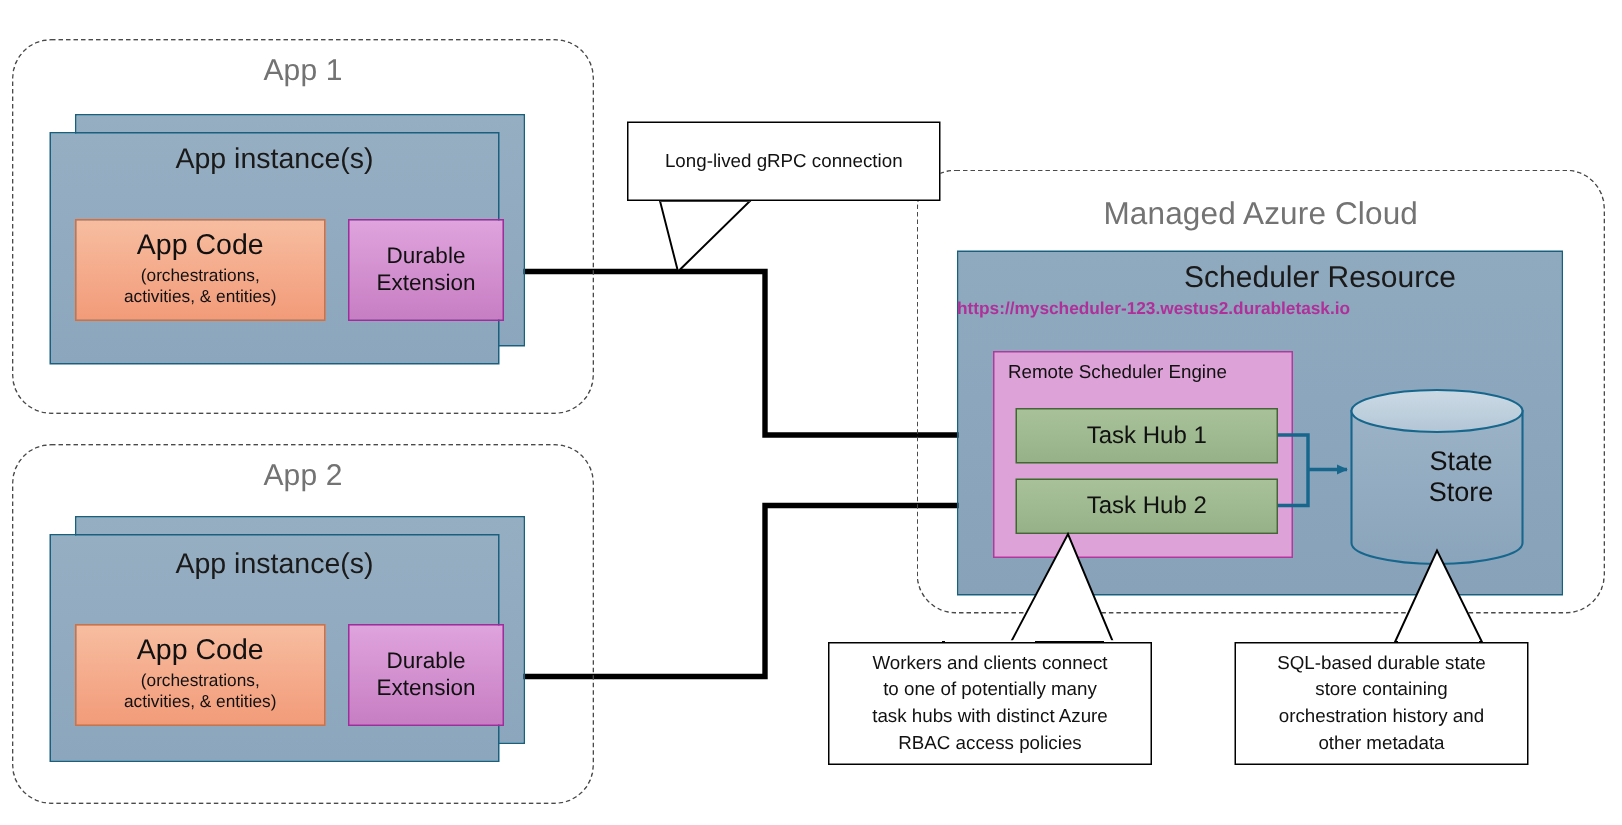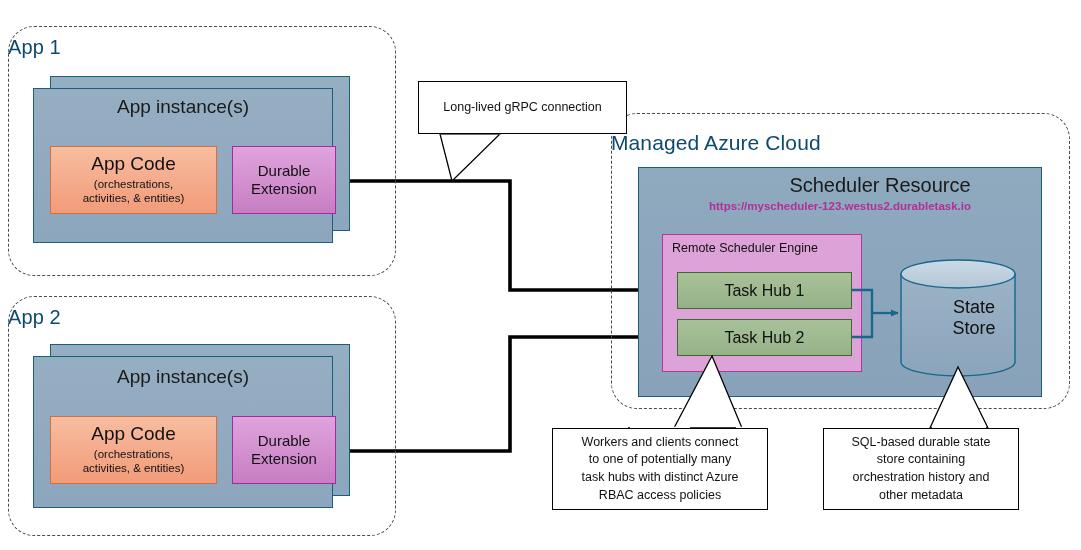--- a/index.html
+++ b/index.html
@@ -24,23 +24,23 @@
   
   .dashed-group {
     border: 1.6px dashed #4a4a4a;
     border-radius: 26px;
     background: transparent;
   }
 
   .group-title {
     position: absolute;
     left: 0; right: 0;
-    text-align: left;
+    text-align: center;
     font-size: 20px;
-    color: #0c4a6e;
+    color: #737373;
     letter-spacing: .1px;
     white-space: nowrap;
   }
 
   
   .inst-card {
     background: linear-gradient(180deg, #96aec2 0%, #8ca6bd 100%);
     border: 1.5px solid #19607f;
   }
   .inst-title {
@@ -97,21 +97,21 @@
     position: absolute;
     left: 0; right: 0;
     text-align: center;
     font-size: 20px;
     color: #1a1a1a;
     white-space: nowrap;
   }
   .sched-url {
     position: absolute;
     left: 0; right: 0;
-    text-align: center;
+    text-align: left;
     font-size: 11.5px;
     font-weight: bold;
     color: #b0309a;
     white-space: nowrap;
   }
 
   
   .engine {
     background: #dda2d7;
     border: 1.5px solid #b4369f;

